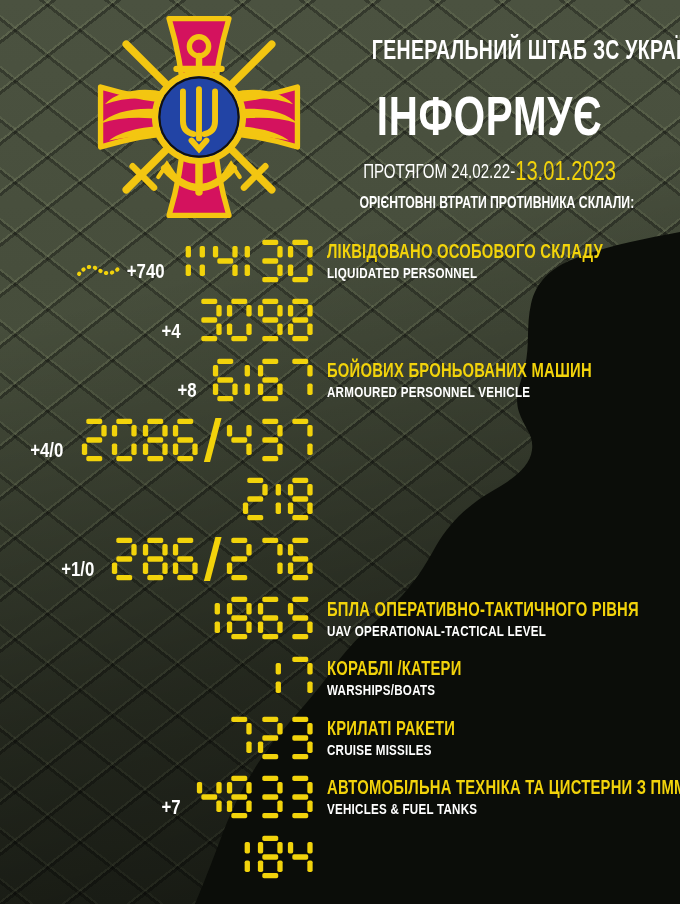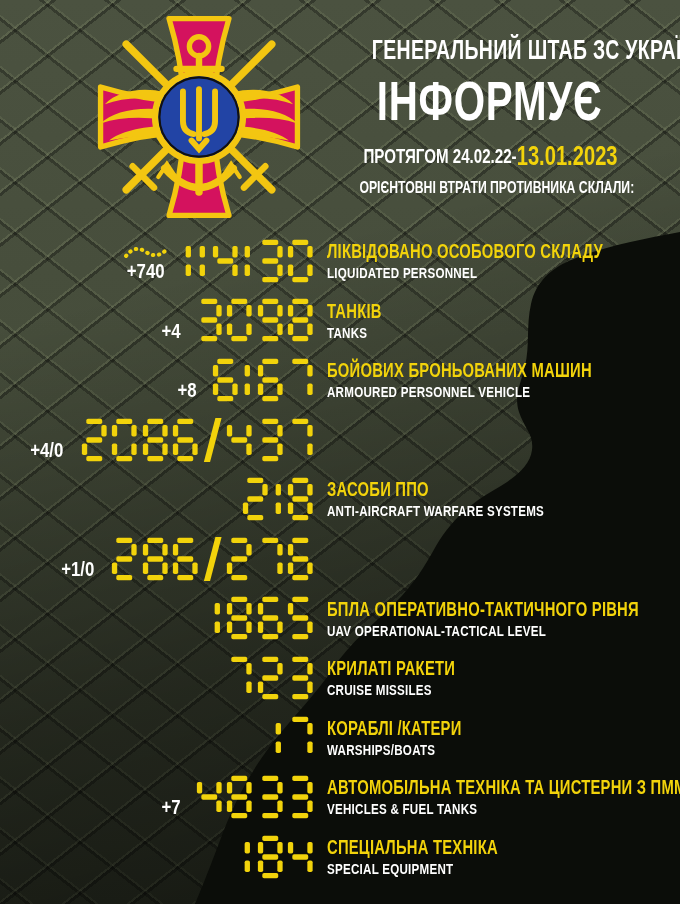--- a/index.html
+++ b/index.html
@@ -17,29 +17,29 @@
       repeating-linear-gradient(-38deg, rgba(0,0,0,0) 0 16px, rgba(0,0,0,.30) 16px 19px, rgba(154,164,124,.20) 19px 21px, rgba(0,0,0,0) 21px 40px),
       repeating-linear-gradient(38deg, rgba(0,0,0,0) 0 16px, rgba(0,0,0,.28) 16px 19px, rgba(150,160,120,.16) 19px 21px, rgba(0,0,0,0) 21px 40px),
       linear-gradient(180deg, #4b5240 0%, #454c3a 45%, #343a2b 100%);
   }
   .silhouette{position:absolute;inset:0;z-index:1;}
   
   .emblem{position:absolute;left:92px;top:10px;width:214px;height:214px;z-index:2;}
   .header{position:absolute;left:306px;top:36px;width:368px;z-index:2;text-align:center;color:#fff;}
   .cond{display:inline-block;transform:scaleX(.72);transform-origin:center;white-space:nowrap;}
   .org-line{font-size:27px;font-weight:700;letter-spacing:.5px;line-height:1.05;}
-  .informs{font-size:56px;font-weight:700;letter-spacing:1px;margin-top:9px;line-height:1;}
-  .period{margin-top:13px;font-size:21px;font-weight:700;line-height:1;}
+  .informs{font-size:56px;font-weight:700;letter-spacing:1px;margin-top:24px;line-height:1;}
+  .period{margin-top:13px;font-size:21px;font-weight:400;line-height:1;}
   .period .date{font-size:28px;color:#f2d30b;vertical-align:-2px;}
   .subtitle{margin-top:9px;font-size:17px;font-weight:700;line-height:1;}
   
   .rows{position:absolute;left:0;right:0;top:231px;z-index:2;}
   .row{display:flex;align-items:center;height:59.6px;}
   .numcol{width:314px;flex:0 0 314px;display:flex;align-items:flex-end;justify-content:flex-end;}
-  .adjunct{display:flex;flex-direction:column;align-items:center;margin:0 9px 3px 0;}
+  .adjunct{display:flex;flex-direction:row;align-items:center;margin:0 9px 3px 0;}
   .approx{width:46px;height:15px;margin-bottom:2px;}
   .approx path{stroke:#f2d30b;stroke-width:4;fill:none;stroke-linecap:round;stroke-dasharray:.5 5.6;}
   .delta{color:#fff;font-weight:700;font-size:21px;line-height:.9;transform:scaleX(.8);transform-origin:center bottom;white-space:nowrap;}
   .segnum{display:flex;align-items:flex-end;}
   .dg{height:46px;margin-left:4px;}
   .dg rect,.dg polygon{fill:#f2d30b;}
   .labels{margin-left:13px;white-space:nowrap;}
   .ua{color:#f2d30b;font-size:20px;font-weight:700;line-height:1.05;transform:scaleX(.74);transform-origin:left center;letter-spacing:.3px;}
   .en{color:#fff;font-size:14.5px;font-weight:700;line-height:1;margin-top:4px;transform:scaleX(.8);transform-origin:left center;letter-spacing:.3px;}
 </style>
@@ -201,24 +201,20 @@
             <rect x="6" y="2" width="18" height="6" rx="2"></rect>
             <rect x="23" y="9" width="6" height="13" rx="2"></rect>
             <rect x="23" y="30" width="6" height="13" rx="2"></rect>
             <rect x="6" y="44" width="18" height="6" rx="2"></rect>
             <rect x="1" y="30" width="6" height="13" rx="2"></rect>
             <rect x="1" y="9" width="6" height="13" rx="2"></rect>
             <rect x="6" y="23" width="18" height="6" rx="2"></rect>
           </svg>
         </div>
     </div>
-    <div class="labels">
-      <div class="ua">ТАНКІВ</div>
-      <div class="en">TANKS</div>
-    </div>
   </div>
 
   <div class="row">
     <div class="numcol">
       <div class="adjunct">
 
         <div class="delta">+8</div>
       </div>
       <div class="segnum">
           <svg class="dg" viewBox="0 0 30 52">
@@ -340,24 +336,20 @@
             <rect x="6" y="2" width="18" height="6" rx="2"></rect>
             <rect x="23" y="9" width="6" height="13" rx="2"></rect>
             <rect x="23" y="30" width="6" height="13" rx="2"></rect>
             <rect x="6" y="44" width="18" height="6" rx="2"></rect>
             <rect x="1" y="30" width="6" height="13" rx="2"></rect>
             <rect x="1" y="9" width="6" height="13" rx="2"></rect>
             <rect x="6" y="23" width="18" height="6" rx="2"></rect>
           </svg>
         </div>
     </div>
-    <div class="labels">
-      <div class="ua">ЗАСОБИ ППО</div>
-      <div class="en">ANTI-AIRCRAFT WARFARE SYSTEMS</div>
-    </div>
   </div>
 
   <div class="row">
     <div class="numcol">
       <div class="adjunct">
 
         <div class="delta">+1/0</div>
       </div>
       <div class="segnum">
           <svg class="dg" viewBox="0 0 30 52">
@@ -454,20 +446,44 @@
     </div>
   </div>
 
   <div class="row">
     <div class="numcol">
       <div class="adjunct">
         
         
       </div>
       <div class="segnum">
+          <svg class="dg" viewBox="0 0 12 52">
+            <rect x="3" y="9" width="6" height="13" rx="2"></rect>
+            <rect x="3" y="30" width="6" height="13" rx="2"></rect>
+          </svg>
+          <svg class="dg" viewBox="0 0 30 52">
+            <rect x="6" y="2" width="18" height="6" rx="2"></rect>
+            <rect x="23" y="9" width="6" height="13" rx="2"></rect>
+            <rect x="23" y="30" width="6" height="13" rx="2"></rect>
+          </svg>
+        </div>
+    </div>
+    <div class="labels">
+      <div class="ua">КОРАБЛІ /КАТЕРИ</div>
+      <div class="en">WARSHIPS/BOATS</div>
+    </div>
+  </div>
+
+  <div class="row">
+    <div class="numcol">
+      <div class="adjunct">
+        
+        
+      </div>
+      <div class="segnum">
           <svg class="dg" viewBox="0 0 30 52">
             <rect x="6" y="2" width="18" height="6" rx="2"></rect>
             <rect x="23" y="9" width="6" height="13" rx="2"></rect>
             <rect x="23" y="30" width="6" height="13" rx="2"></rect>
           </svg>
           <svg class="dg" viewBox="0 0 30 52">
             <rect x="6" y="2" width="18" height="6" rx="2"></rect>
             <rect x="23" y="9" width="6" height="13" rx="2"></rect>
             <rect x="6" y="44" width="18" height="6" rx="2"></rect>
             <rect x="1" y="30" width="6" height="13" rx="2"></rect>
@@ -484,44 +500,20 @@
     </div>
     <div class="labels">
       <div class="ua">КРИЛАТІ РАКЕТИ</div>
       <div class="en">CRUISE MISSILES</div>
     </div>
   </div>
 
   <div class="row">
     <div class="numcol">
       <div class="adjunct">
-        
-        
-      </div>
-      <div class="segnum">
-          <svg class="dg" viewBox="0 0 12 52">
-            <rect x="3" y="9" width="6" height="13" rx="2"></rect>
-            <rect x="3" y="30" width="6" height="13" rx="2"></rect>
-          </svg>
-          <svg class="dg" viewBox="0 0 30 52">
-            <rect x="6" y="2" width="18" height="6" rx="2"></rect>
-            <rect x="23" y="9" width="6" height="13" rx="2"></rect>
-            <rect x="23" y="30" width="6" height="13" rx="2"></rect>
-          </svg>
-        </div>
-    </div>
-    <div class="labels">
-      <div class="ua">КОРАБЛІ /КАТЕРИ</div>
-      <div class="en">WARSHIPS/BOATS</div>
-    </div>
-  </div>
-
-  <div class="row">
-    <div class="numcol">
-      <div class="adjunct">
 
         <div class="delta">+7</div>
       </div>
       <div class="segnum">
           <svg class="dg" viewBox="0 0 30 52">
             <rect x="23" y="9" width="6" height="13" rx="2"></rect>
             <rect x="23" y="30" width="6" height="13" rx="2"></rect>
             <rect x="1" y="9" width="6" height="13" rx="2"></rect>
             <rect x="6" y="23" width="18" height="6" rx="2"></rect>
           </svg>
@@ -577,18 +569,14 @@
             <rect x="6" y="23" width="18" height="6" rx="2"></rect>
           </svg>
           <svg class="dg" viewBox="0 0 30 52">
             <rect x="23" y="9" width="6" height="13" rx="2"></rect>
             <rect x="23" y="30" width="6" height="13" rx="2"></rect>
             <rect x="1" y="9" width="6" height="13" rx="2"></rect>
             <rect x="6" y="23" width="18" height="6" rx="2"></rect>
           </svg>
         </div>
     </div>
-    <div class="labels">
-      <div class="ua">СПЕЦІАЛЬНА ТЕХНІКА</div>
-      <div class="en">SPECIAL EQUIPMENT</div>
-    </div>
   </div>
 </div>
 
 </body></html>

